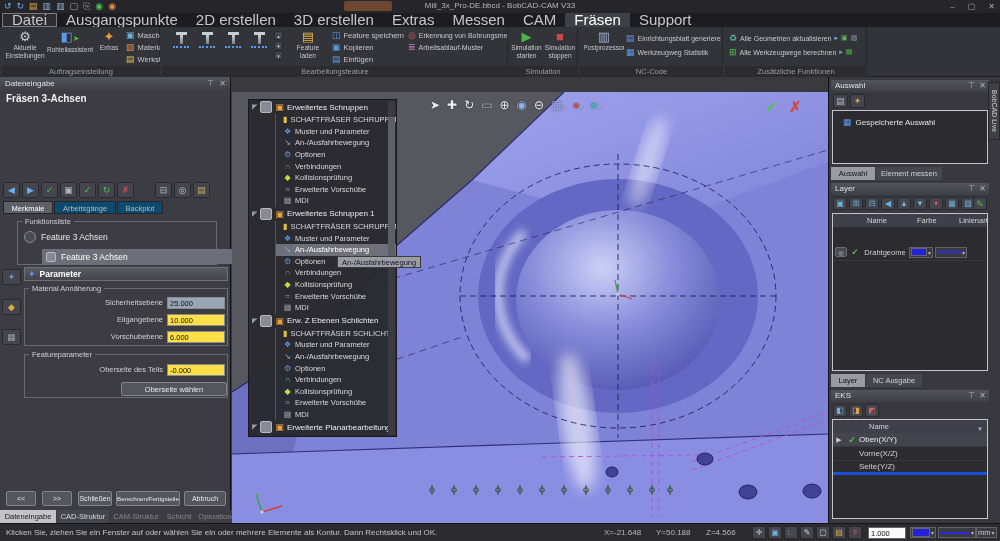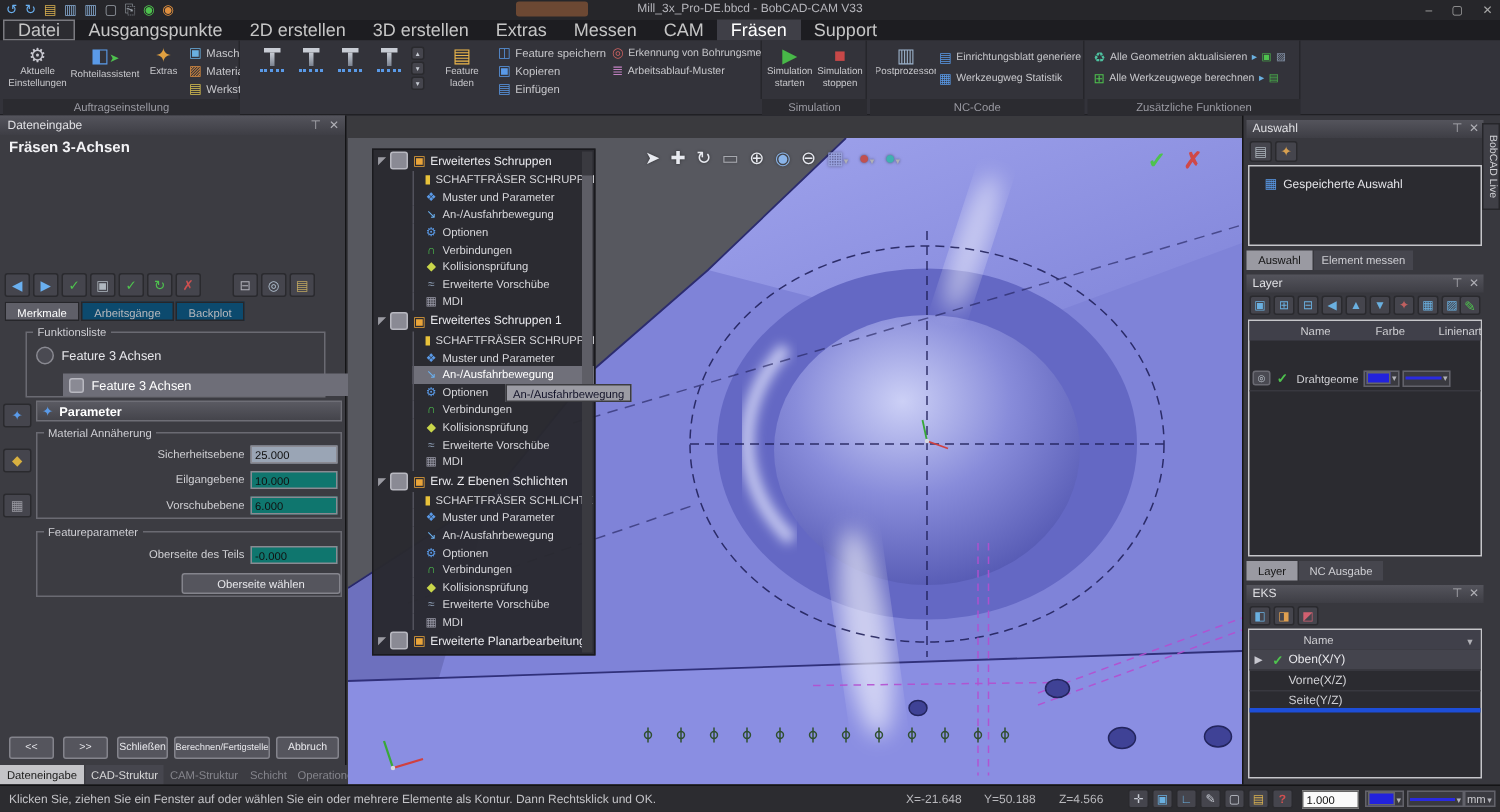--- a/index.html
+++ b/index.html
@@ -6,21 +6,21 @@
 body{background:#15151a;font-family:"Liberation Sans",sans-serif}
 #app{position:relative;width:1000px;height:541px;background:#3a3a3e;overflow:hidden;font-size:9px;color:#ccc}
 .abs{position:absolute}
 
 .titlebar{left:0;top:0;width:1000px;height:13px;background:#26262a}
 .qat{left:4px;top:0;height:13px;display:flex;gap:5px;align-items:center;font-size:9px;line-height:13px}
 .title-text{left:0;top:1px;width:1000px;text-align:center;font-size:8px;color:#b4b4ba}
 .win-controls{right:5px;top:0;display:flex;gap:13px;font-size:8px;color:#aaa;line-height:13px}
 .ctx-pill{left:344px;top:1px;width:48px;height:10px;background:rgba(214,124,66,.40);border-radius:2px}
 .menubar{left:0;top:13px;width:1000px;height:14px;background:#1d1d21;display:flex;padding-left:2px}
-.menu-item{padding:0 9px;line-height:14px;font-size:12px;color:#c6c6c6;white-space:nowrap}
+.menu-item{padding:0 9px;line-height:14px;font-size:15px;color:#c6c6c6;white-space:nowrap}
 .menu-item.datei{border:1px solid #7a7a80;background:#2c2c31;line-height:12px}
 .menu-item.active{background:#3f3f47;color:#fff}
 
 .ribbon{left:0;top:27px;width:1000px;height:50px;background:#33333a;border-bottom:1px solid #202024}
 .rgroup{position:absolute;top:0;height:39px;border-right:1px solid #26262b}
 .rlabel{position:absolute;top:39px;height:11px;background:#2b2b30;color:#9a9aa2;font-size:7.5px;text-align:center;line-height:11px;overflow:hidden;white-space:nowrap}
 .rbtn{position:absolute;display:flex;flex-direction:column;align-items:center;color:#c8c8cc;font-size:6.5px;line-height:7.5px;text-align:center;overflow:hidden}
 .rbtn .ric{font-size:13px;line-height:15px}
 .rsmall{position:absolute;display:flex;align-items:center;gap:3px;font-size:7.5px;color:#c8c8cc;white-space:nowrap;overflow:hidden}
 .rsmall .sic{font-size:9px}
@@ -33,21 +33,21 @@
 
 .lpanel{left:0;top:77px;width:231px;height:446px;background:#3c3c42;border-right:1px solid #141416}
 .ptitle{position:absolute;left:0;top:0;width:100%;height:13px;background:linear-gradient(#54545c,#3e3e45);font-size:8px;color:#e0e0e4;line-height:13px;padding-left:5px}
 .ptitle .pt-ic{position:absolute;top:0;font-size:8px;color:#b0b0b6}
 .heading{position:absolute;left:6px;top:16px;font-size:10px;font-weight:bold;color:#f2f2f5}
 .tab{position:absolute;height:13px;line-height:13px;text-align:center;font-size:7.5px;background:#0c4a6e;color:#b8b8bc;border:1px solid #26262a;overflow:hidden;white-space:nowrap}
 .tab.on{background:#5f5f68;color:#fff}
 fieldset{border:1px solid #6a6a72;position:absolute}
 legend{font-size:7.5px;color:#cfcfd4;padding:0 3px;margin-left:4px}
 .frow-label{position:absolute;text-align:right;font-size:7.5px;color:#d0d0d4;line-height:12px}
-.finput{position:absolute;height:12px;border:1px solid #8a8a92;background:#0f766e;color:#111;font-size:7.5px;font-family:"Liberation Sans",sans-serif;padding:0 2px;width:58px}
+.finput{position:absolute;height:12px;border:1px solid #8a8a92;background:#fde047;color:#111;font-size:7.5px;font-family:"Liberation Sans",sans-serif;padding:0 2px;width:58px}
 .finput.hl{background:#9aa5b5}
 .navbtn{position:absolute;height:15px;background:#55555d;border:1px solid #84848c;color:#e8e8ec;font-size:7px;text-align:center;line-height:13px;overflow:hidden;white-space:nowrap;border-radius:2px}
 .btab{position:absolute;height:13px;line-height:13px;font-size:7.5px;text-align:center;overflow:hidden;white-space:nowrap}
 
 .doctabs{left:232px;top:77px;width:596px;height:15px;background:#28282c}
 .dtab{position:absolute;top:1px;height:14px;line-height:14px;text-align:center;font-size:7.5px;overflow:hidden;white-space:nowrap}
 .vtoolbar{left:430px;top:98px;display:flex;gap:7px;font-size:12px;color:#e8eaf0;align-items:center}
 .vtoolbar span{text-shadow:0 0 2px rgba(0,0,0,.5)}
 
 .tree{left:248px;top:99px;width:149px;height:338px;background:rgba(41,41,47,.97);border:1px solid #1a1a1e;overflow:hidden}
@@ -191,20 +191,21 @@
           <span>Einfügen</span>
         </div>
       <div class="rsmall" style="left:246px;top:3px;width:100px;font-size:7px">
           <span class="sic" style="color:#c86060">◎</span>
           <span>Erkennung von Bohrungsmerkmalen</span>
         </div>
       <div class="rsmall" style="left:246px;top:15px;width:100px;font-size:7px">
           <span class="sic" style="color:#c080c0">≣</span>
           <span>Arbeitsablauf-Muster</span>
         </div>
+      <div class="rlabel" style="left:0;width:346px">Bearbeitungsfeature</div>
     </div>
 
     <div class="rgroup" style="left:508px;width:70px">
       <div class="rbtn" style="left:2px;top:2px;width:33px;height:36px">
         <span class="ric" style="color:#48b848">▶</span>
         <span>Simulation starten</span>
       </div>
       <div class="rbtn" style="left:36px;top:2px;width:32px;height:36px">
         <span class="ric" style="color:#c84848">■</span>
         <span>Simulation stoppen</span>

